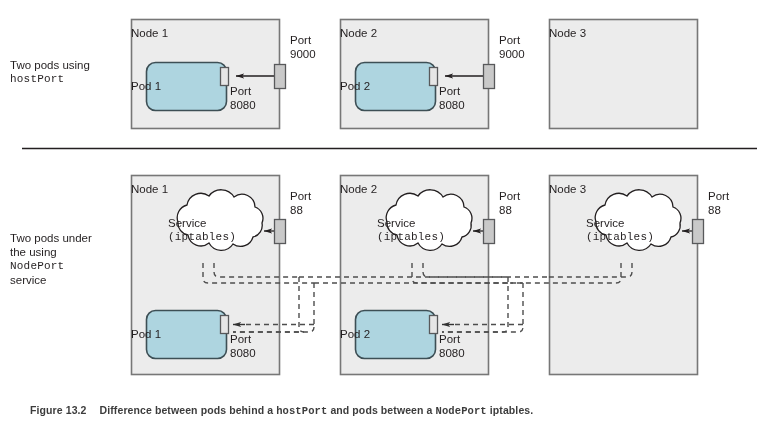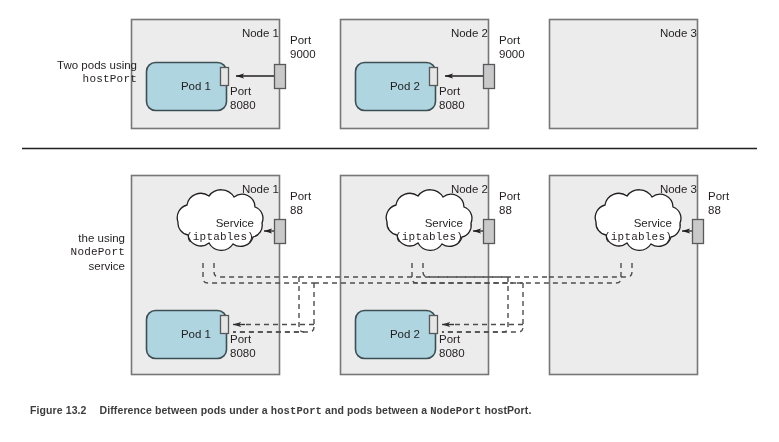--- a/index.html
+++ b/index.html
@@ -1,20 +1,20 @@
 <!DOCTYPE html>
 <html><head>
 <meta charset="utf-8">
 <style>
   html,body{margin:0;padding:0;background:#ffffff;}
   body{width:779px;height:442px;position:relative;overflow:hidden;
        font-family:"Liberation Sans", sans-serif;color:#231f20;}
   .fig{position:absolute;left:0;top:0;width:779px;height:442px;}
   svg{position:absolute;left:0;top:0;}
-  .lbl{position:absolute;text-align:right;font-size:11.5px;line-height:14px;color:#231f20;}
+  .lbl{position:absolute;text-align:left;font-size:11.5px;line-height:14px;color:#231f20;}
   .mono{font-family:"Liberation Mono", monospace;font-size:11px;letter-spacing:0.2px;}
   .cap{position:absolute;left:30px;top:404px;width:720px;font-size:10.5px;
        font-weight:bold;color:#3c3c3c;letter-spacing:0.1px;}
   .cap .capmono{font-family:"Liberation Mono", monospace;font-weight:bold;font-size:10.5px;}
   .cap .cnum{margin-right:13px;}
 </style>
 </head>
 <body>
 
 <div class="fig">
@@ -133,21 +133,21 @@
     </g>
 
     <line x1="245" y1="324.5" x2="233" y2="324.5" stroke="#333333" stroke-width="1.4" marker-end="url(#arrD)"></line>
     <line x1="454" y1="324.5" x2="442" y2="324.5" stroke="#333333" stroke-width="1.4" marker-end="url(#arrD)"></line>
     <g fill="none" stroke="#4d4d4d" stroke-width="1.4" stroke-dasharray="5,4">
       <path d="M314,324.5 L246,324.5"></path>
       <path d="M523,324.5 L455,324.5"></path>
     </g>
   </svg>
 
-  <div class="lbl" style="left:22px;top:58px;width:115px;">
+  <div class="lbl" style="left:10px;top:58px;width:115px;">
     <div>Two pods using</div>
     <div class="mono">hostPort</div>
   </div>
 
   <div class="lbl" style="left:131px;top:26px;width:148px;">Node 1</div>
   <div class="lbl" style="left:131px;top:79px;width:80px;">Pod 1</div>
   <div class="lbl" style="left:230px;top:84px;width:44px;text-align:left;">
     <div>Port</div>
     <div>8080</div>
   </div>
@@ -163,20 +163,21 @@
     <div>8080</div>
   </div>
   <div class="lbl" style="left:499px;top:33px;width:44px;text-align:left;">
     <div>Port</div>
     <div>9000</div>
   </div>
 
   <div class="lbl" style="left:549px;top:26px;width:148px;">Node 3</div>
 
   <div class="lbl" style="left:10px;top:231px;width:115px;">
+    <div>Two pods under</div>
     <div>the using</div>
     <div class="mono">NodePort</div>
     <div>service</div>
   </div>
 
   <div class="lbl" style="left:131px;top:182px;width:148px;">Node 1</div>
   <div class="lbl" style="left:168px;top:216px;width:86px;">
     <div>Service</div>
     <div class="mono">(iptables)</div>
   </div>
@@ -209,16 +210,16 @@
   <div class="lbl" style="left:586px;top:216px;width:86px;">
     <div>Service</div>
     <div class="mono">(iptables)</div>
   </div>
   <div class="lbl" style="left:708px;top:189px;width:44px;text-align:left;">
     <div>Port</div>
     <div>88</div>
   </div>
 
   <div class="cap">
-    <span class="cnum">Figure 13.2</span><span id="cap-body"><span>Difference between pods under a </span><span class="capmono">hostPort</span><span> and pods between a </span><span class="capmono">NodePort</span><span> hostPort.</span></span>
+    <span class="cnum">Figure 13.2</span><span id="cap-body"><span>Difference between pods behind a </span><span class="capmono">hostPort</span><span> and pods between a </span><span class="capmono">NodePort</span><span> iptables.</span></span>
   </div>
 
 </div>
 
 </body></html>

